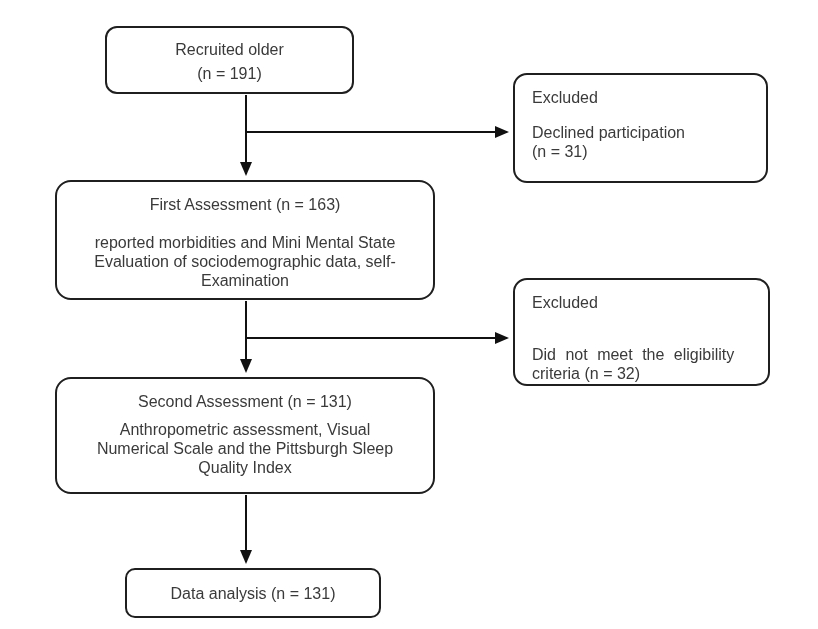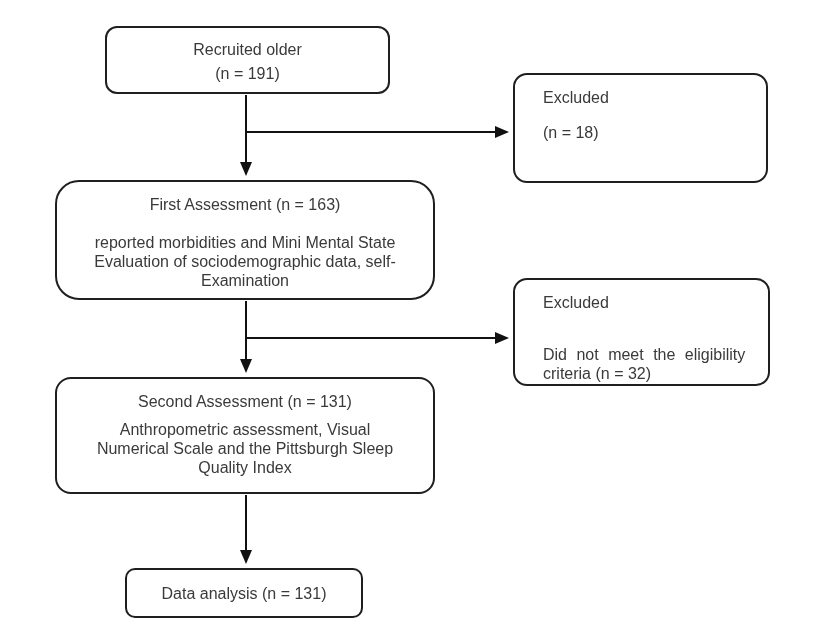--- a/index.html
+++ b/index.html
@@ -21,40 +21,40 @@
     pointer-events: none;
   }
   .box {
     position: absolute;
     box-sizing: border-box;
     border: 2px solid #1f1f1f;
     background: #ffffff;
     border-radius: 14px;
   }
   .center { text-align: center; }
-  .leftpad { padding: 13px 16px 0 28px; text-align: left; }
+  .leftpad { padding: 13px 16px 0 17px; text-align: left; }
 
-  #box-recruited { left: 105px; top: 26px; width: 285px; height: 68px; border-radius: 12px; padding-top: 12px; }
+  #box-recruited { left: 105px; top: 26px; width: 249px; height: 68px; border-radius: 12px; padding-top: 12px; }
   #box-recruited .line2 { margin-top: 5px; }
 
   #box-excluded-1 { left: 513px; top: 73px; width: 255px; height: 110px; }
   #box-excluded-1 .body { margin-top: 16px; }
 
-  #box-first { left: 55px; top: 180px; width: 380px; height: 120px; border-radius: 24px; padding: 13px 10px 8px 10px; }
+  #box-first { left: 55px; top: 180px; width: 380px; height: 120px; border-radius: 16px; padding: 13px 10px 8px 10px; }
   #box-first .body { margin-top: 19px; }
 
   #box-excluded-2 { left: 513px; top: 278px; width: 257px; height: 108px; }
   #box-excluded-2 .body { margin-top: 33px; }
   #box-excluded-2 .justified { word-spacing: 5px; }
 
   #box-second { left: 55px; top: 377px; width: 380px; height: 117px; border-radius: 16px; padding: 13px 10px 12px 10px; }
   #box-second .body { margin-top: 9px; }
 
   #box-data {
-    left: 125px; top: 568px; width: 238px; height: 50px; border-radius: 10px;
+    left: 125px; top: 568px; width: 256px; height: 50px; border-radius: 10px;
     display: flex; align-items: center; justify-content: center;
   }
 </style>
 </head>
 <body>
 
 <div class="canvas">
 
   <svg class="arrow-layer" viewBox="0 0 818 629" xmlns="http://www.w3.org/2000/svg">
     <defs>
@@ -70,21 +70,22 @@
   </svg>
 
   <div id="box-recruited" class="box center">
     <div class="line1">Recruited older</div>
     <div class="line2">(n = 191)</div>
   </div>
 
   <div id="box-excluded-1" class="box leftpad">
     <div>Excluded</div>
     <div class="body">
-      <div>(n = 18)</div>
+      <div>Declined participation</div>
+      <div>(n = 31)</div>
     </div>
   </div>
 
   <div id="box-first" class="box center">
     <div>First Assessment (n = 163)</div>
     <div class="body">
       <div>reported morbidities and Mini Mental State</div>
       <div>Evaluation of sociodemographic data, self-</div>
       <div>Examination</div>
     </div>

